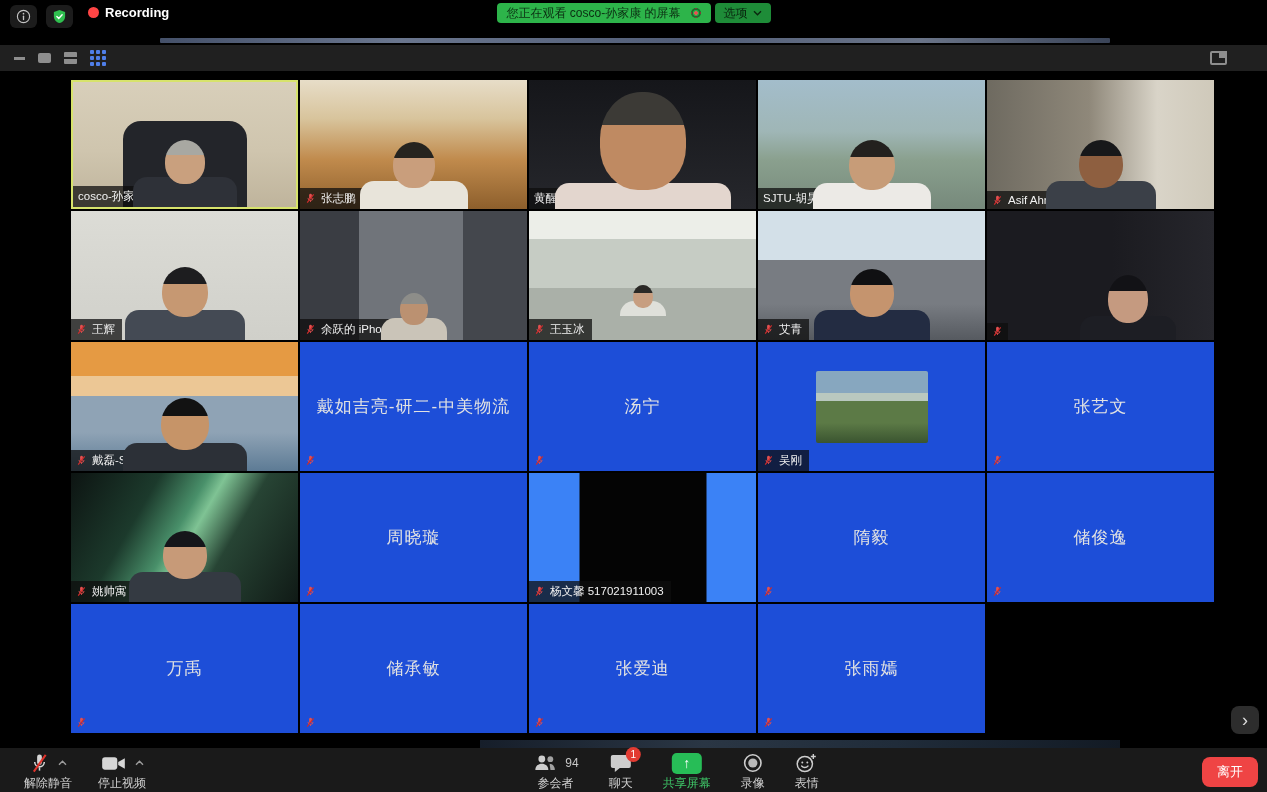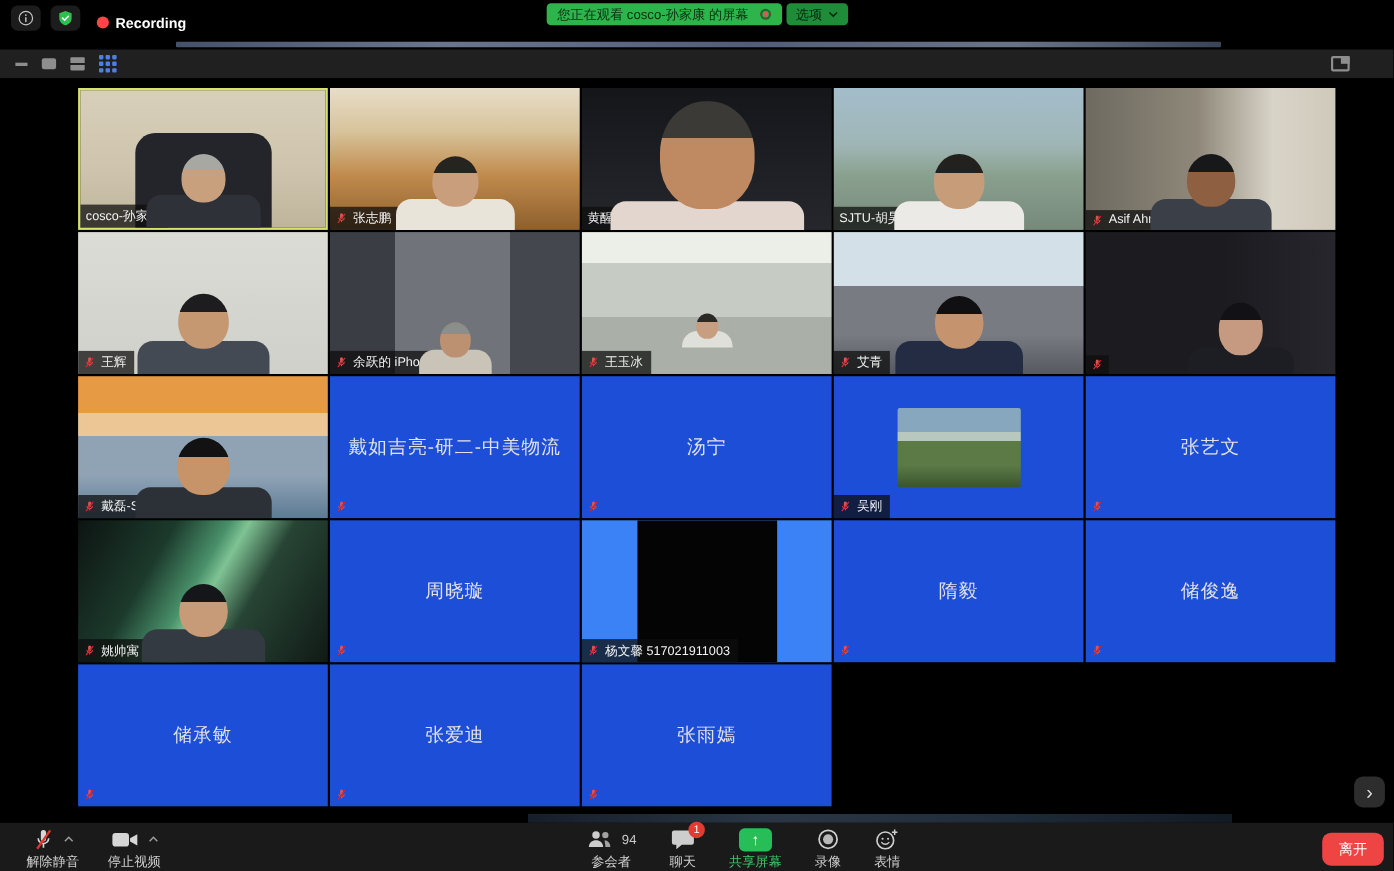--- a/index.html
+++ b/index.html
@@ -2,21 +2,21 @@
 <html><head>
 <meta charset="utf-8">
 <style>
   * { margin:0; padding:0; box-sizing:border-box; }
   html,body { background:#000; }
   body { font-family:"Liberation Sans","DejaVu Sans",sans-serif; }
   .screen { position:relative; width:1267px; height:792px; background:#000; overflow:hidden; }
 
   
   .menubar { position:absolute; top:0; left:0; right:0; height:33px; display:flex; align-items:center; padding:0 10px; }
-  .mb-left { display:flex; align-items:flex-end; gap:9px; }
+  .mb-left { display:flex; align-items:flex-start; gap:9px; }
   .mb-icon { width:27px; height:23px; background:#1c1c1c; border-radius:6px; display:flex; align-items:center; justify-content:center; }
   .rec { display:flex; align-items:center; gap:6px; color:#fff; font-weight:bold; font-size:13px; margin-left:6px; }
   .rec-dot { width:11px; height:11px; border-radius:50%; background:#ff4545; }
   .mb-center { position:absolute; left:50%; top:3px; transform:translateX(-50%); display:flex; gap:4px; height:20px; }
   .banner { background:#2db44a; border-radius:4px; color:#0b2e12; font-size:12px; display:flex; align-items:center; gap:10px; padding:0 10px; white-space:nowrap; }
   .banner-ring { width:10px; height:10px; border-radius:50%; border:2px solid rgba(0,0,0,.4); background:radial-gradient(circle,#e05555 0 45%, transparent 50%); }
   .options-btn { background:#1e8c38; border-radius:4px; color:#08230d; font-size:12px; display:flex; align-items:center; gap:5px; padding:0 9px; cursor:default; white-space:nowrap; }
 
   
   .shared-strip-top { position:absolute; left:160px; top:38px; width:950px; height:5px; background:linear-gradient(90deg,#45516a,#6a768e 25%,#525e78 55%,#6a7488 80%,#3a4458); border-radius:1px; }
@@ -411,20 +411,31 @@
           <span class="mic-only">
             <svg viewBox="0 0 16 16" width="11" height="11">
               <path d="M6 3.2a2 2 0 0 1 4 0v3.6a2 2 0 0 1-4 0z" fill="#e35050"></path>
               <path d="M4.3 7.2a3.7 3.7 0 0 0 7.4 0" fill="none" stroke="#e35050" stroke-width="1.3"></path>
               <line x1="8" y1="10.9" x2="8" y2="13" stroke="#e35050" stroke-width="1.3"></line>
               <line x1="3.2" y1="14" x2="12.6" y2="2" stroke="#cf2b2b" stroke-width="1.7"></line>
             </svg>
           </span>
         </div>
         <div class="tile">
+          <div class="center-name">万禹</div>
+          <span class="mic-only">
+            <svg viewBox="0 0 16 16" width="11" height="11">
+              <path d="M6 3.2a2 2 0 0 1 4 0v3.6a2 2 0 0 1-4 0z" fill="#e35050"></path>
+              <path d="M4.3 7.2a3.7 3.7 0 0 0 7.4 0" fill="none" stroke="#e35050" stroke-width="1.3"></path>
+              <line x1="8" y1="10.9" x2="8" y2="13" stroke="#e35050" stroke-width="1.3"></line>
+              <line x1="3.2" y1="14" x2="12.6" y2="2" stroke="#cf2b2b" stroke-width="1.7"></line>
+            </svg>
+          </span>
+        </div>
+        <div class="tile">
           <div class="center-name">储承敏</div>
           <span class="mic-only">
             <svg viewBox="0 0 16 16" width="11" height="11">
               <path d="M6 3.2a2 2 0 0 1 4 0v3.6a2 2 0 0 1-4 0z" fill="#e35050"></path>
               <path d="M4.3 7.2a3.7 3.7 0 0 0 7.4 0" fill="none" stroke="#e35050" stroke-width="1.3"></path>
               <line x1="8" y1="10.9" x2="8" y2="13" stroke="#e35050" stroke-width="1.3"></line>
               <line x1="3.2" y1="14" x2="12.6" y2="2" stroke="#cf2b2b" stroke-width="1.7"></line>
             </svg>
           </span>
         </div>

